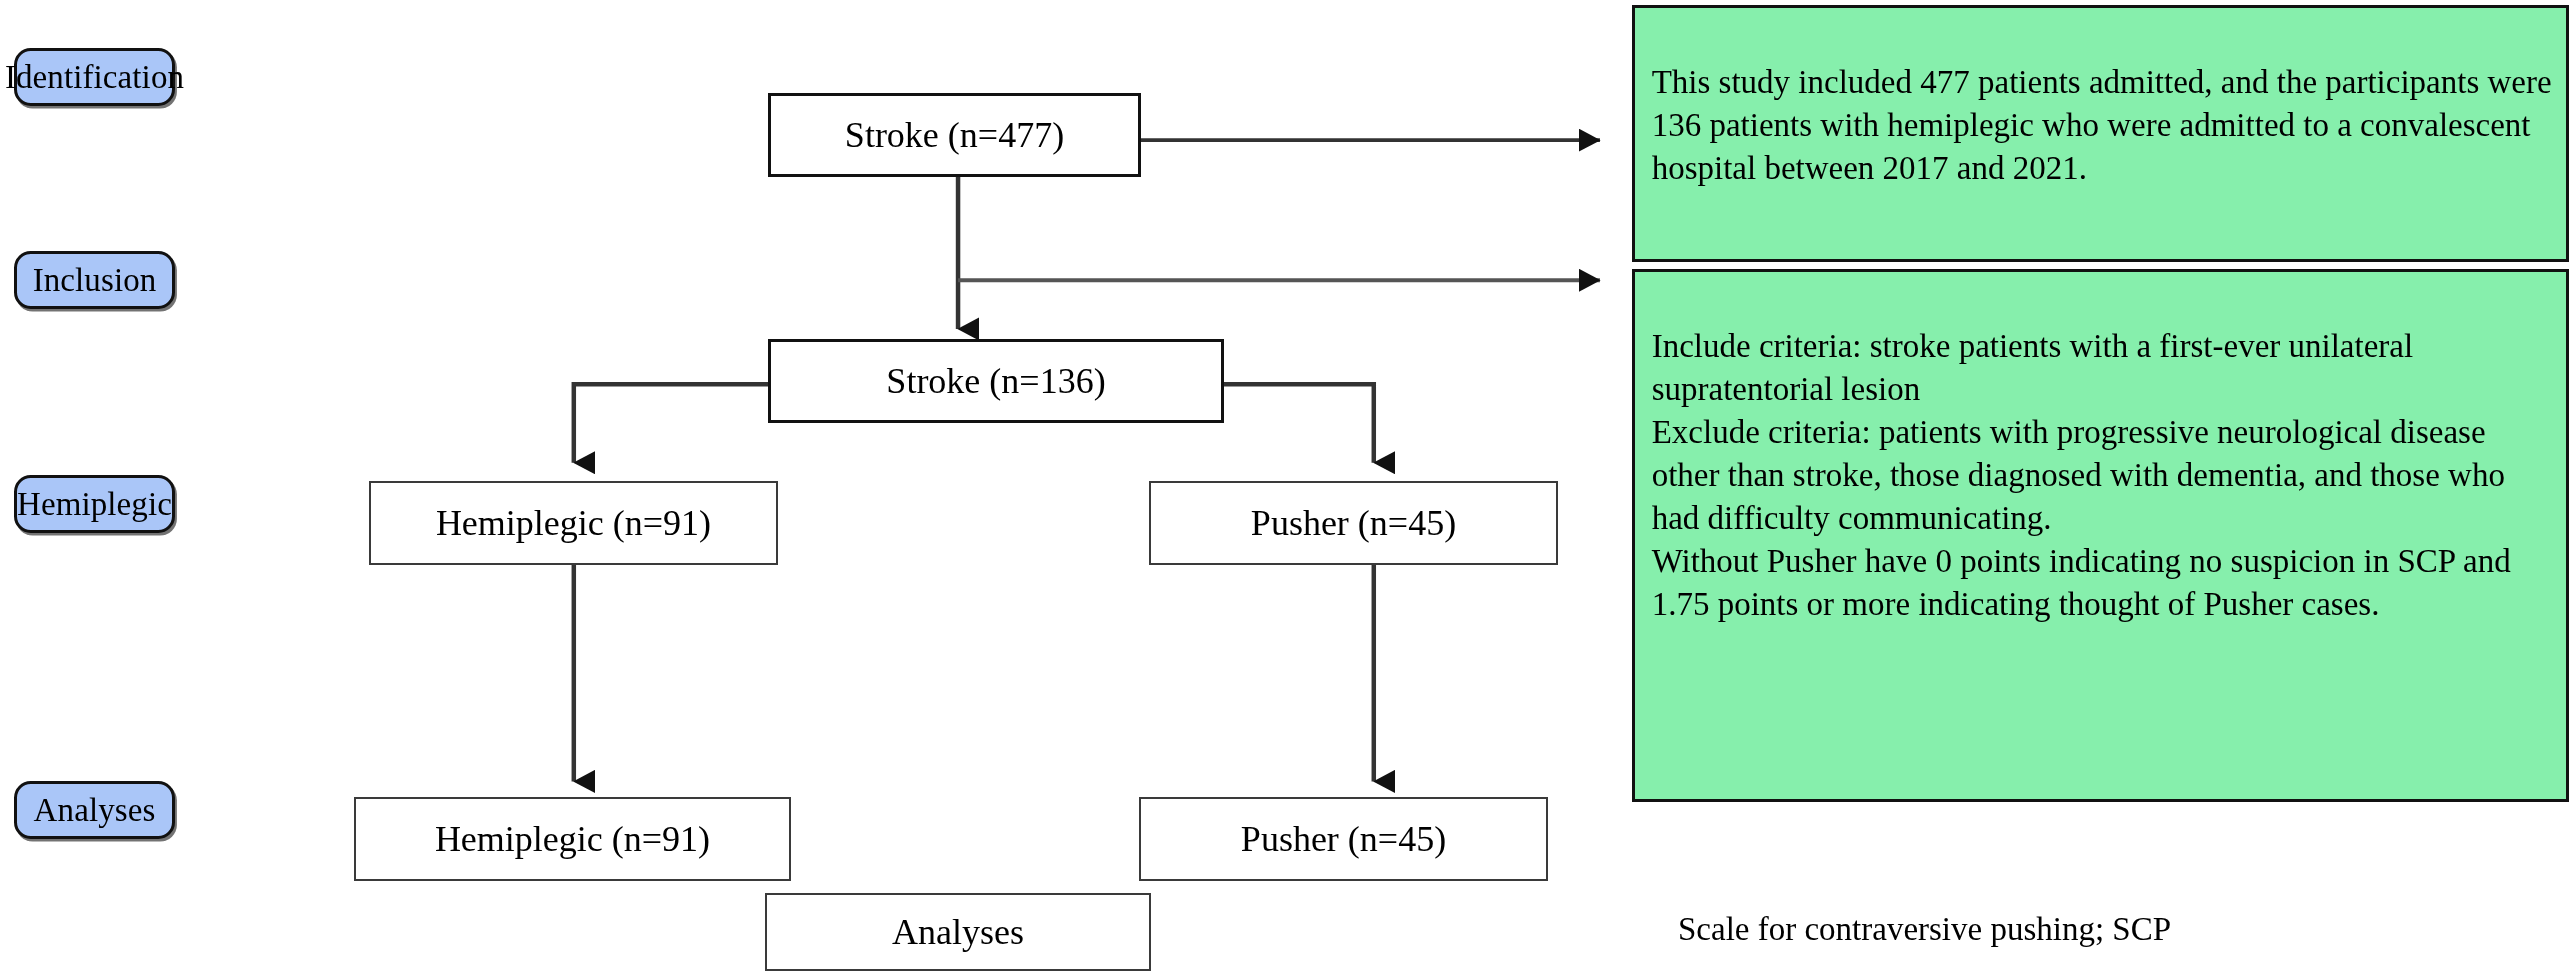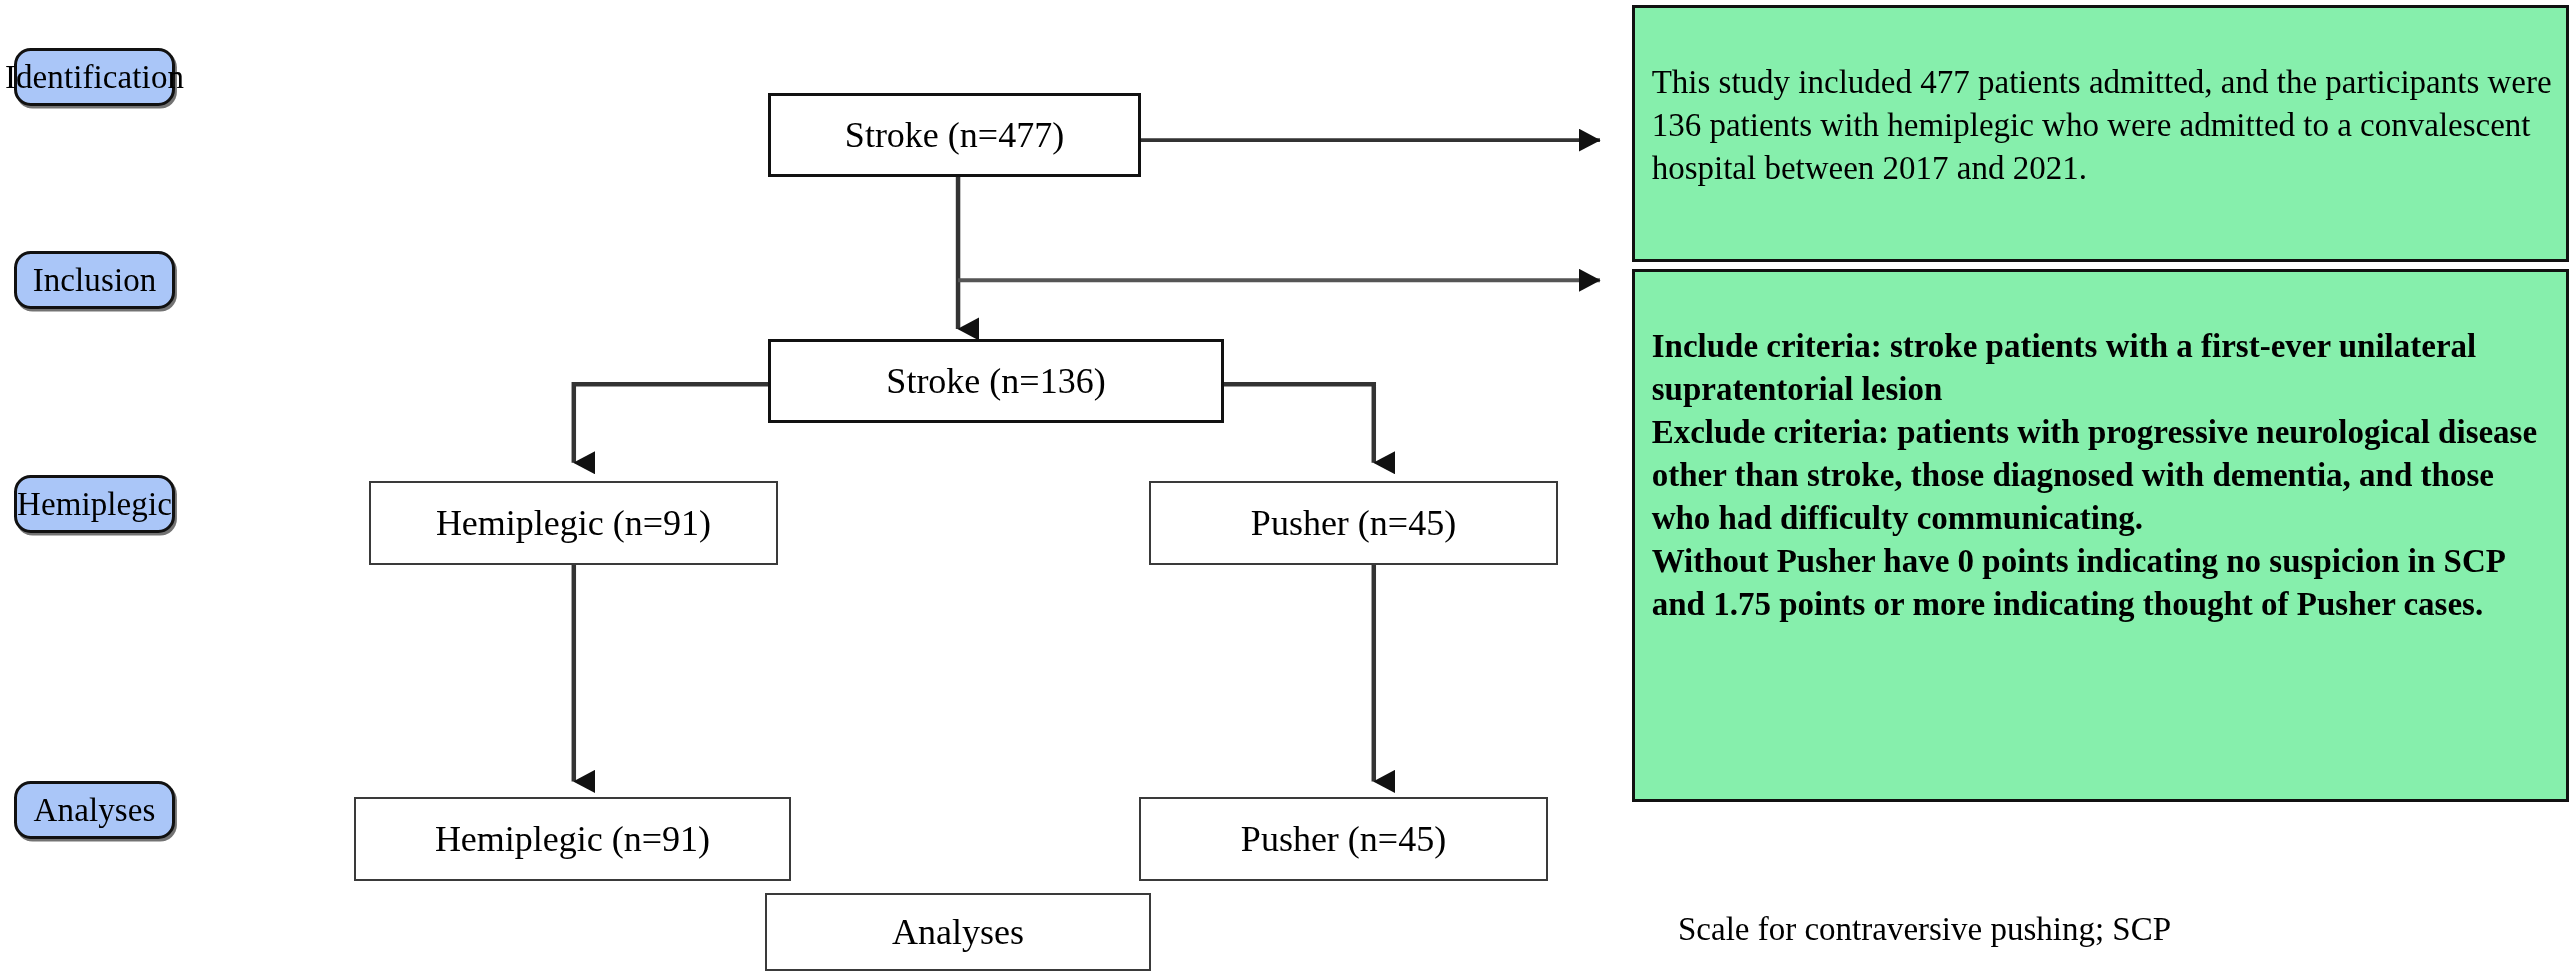--- a/index.html
+++ b/index.html
@@ -157,21 +157,21 @@
   </div>
 
   <div class="flow-box thin" style="left:765px; top:893px; width:386px; height:78px;">
     <span>Analyses</span>
   </div>
 
   <div class="note-box" style="left:1632px; top:5.1px; width:937px; height:257px;">
     <span>This study included 477 patients admitted, and the participants were 136 patients with hemiplegic who were admitted to a convalescent hospital between 2017 and 2021.</span>
   </div>
 
-  <div class="note-box" style="left:1632px; top:269px; width:937px; height:533px;font-weight:bold;">
+  <div class="note-box" style="left:1632px; top:269px; width:937px; height:533px;">
     <span>Include criteria: stroke patients with a first-ever unilateral supratentorial lesion
 Exclude criteria: patients with progressive neurological disease other than stroke, those diagnosed with dementia, and those who had difficulty communicating.
 Without Pusher have 0 points indicating no suspicion in SCP and 1.75 points or more indicating thought of Pusher cases.</span>
   </div>
 
   <div class="caption" style="left:1678px; top:871px;">
     <span>Scale for contraversive pushing; SCP</span>
   </div>
 
 </div>

